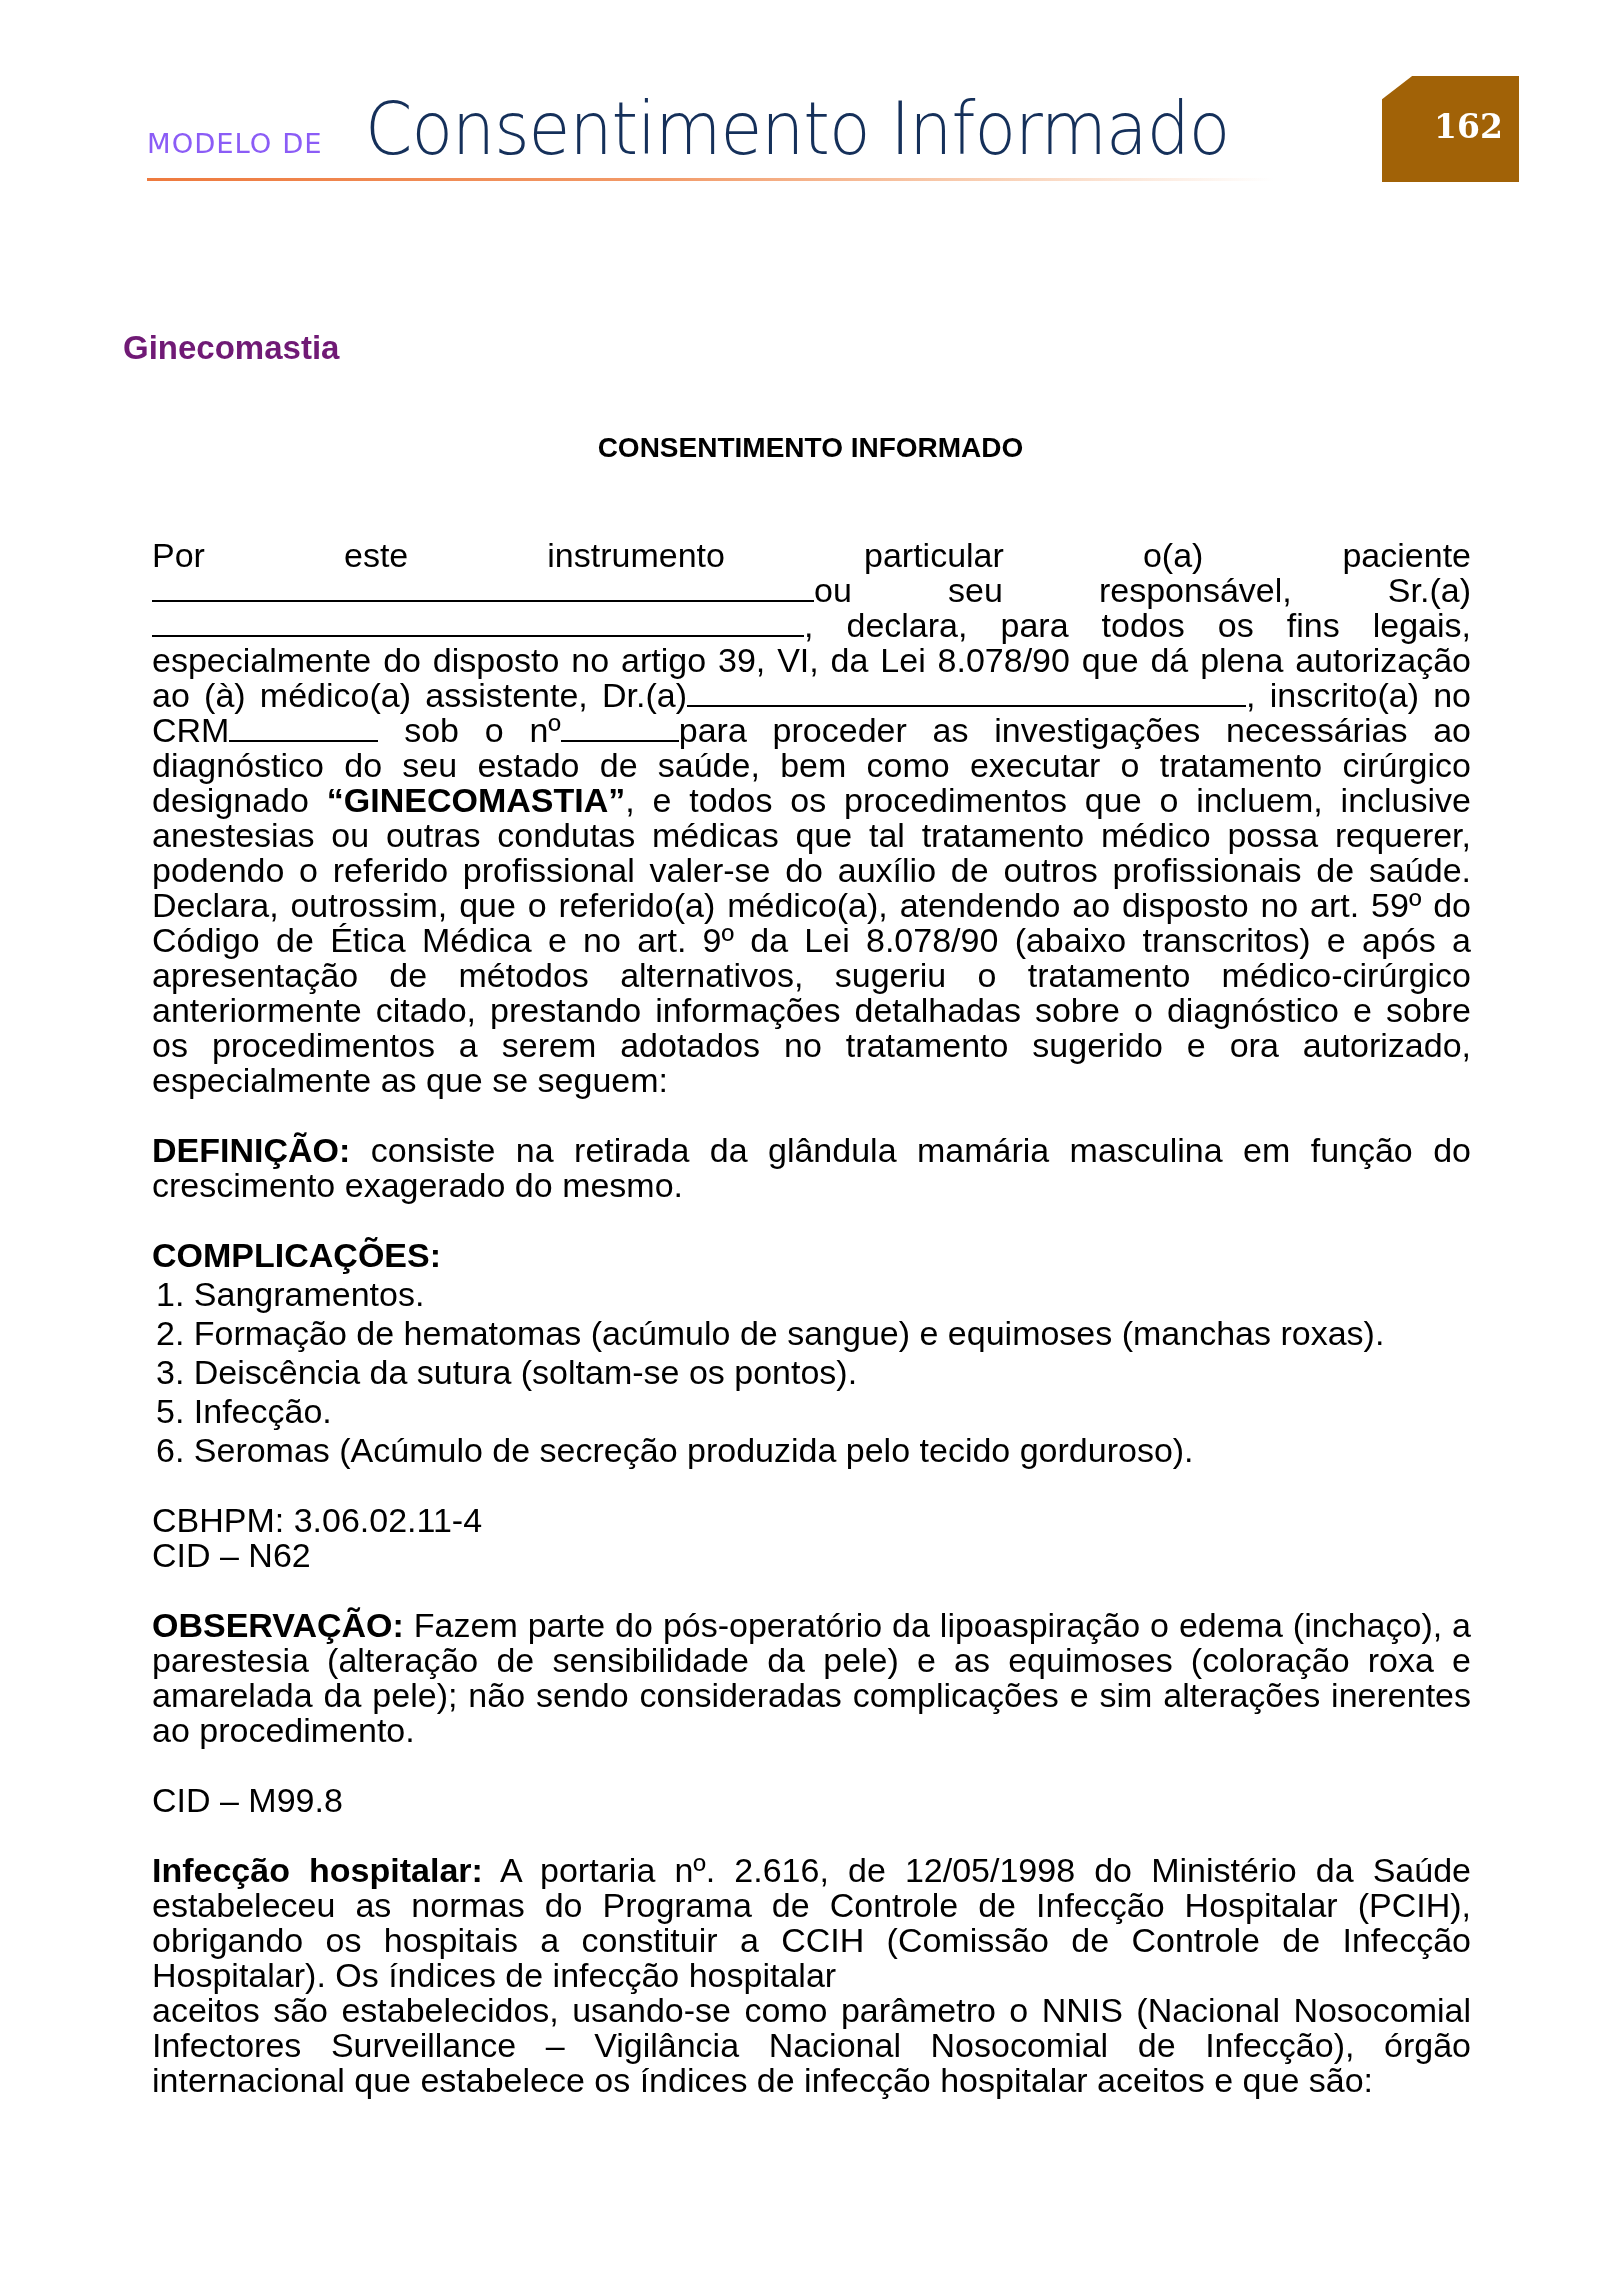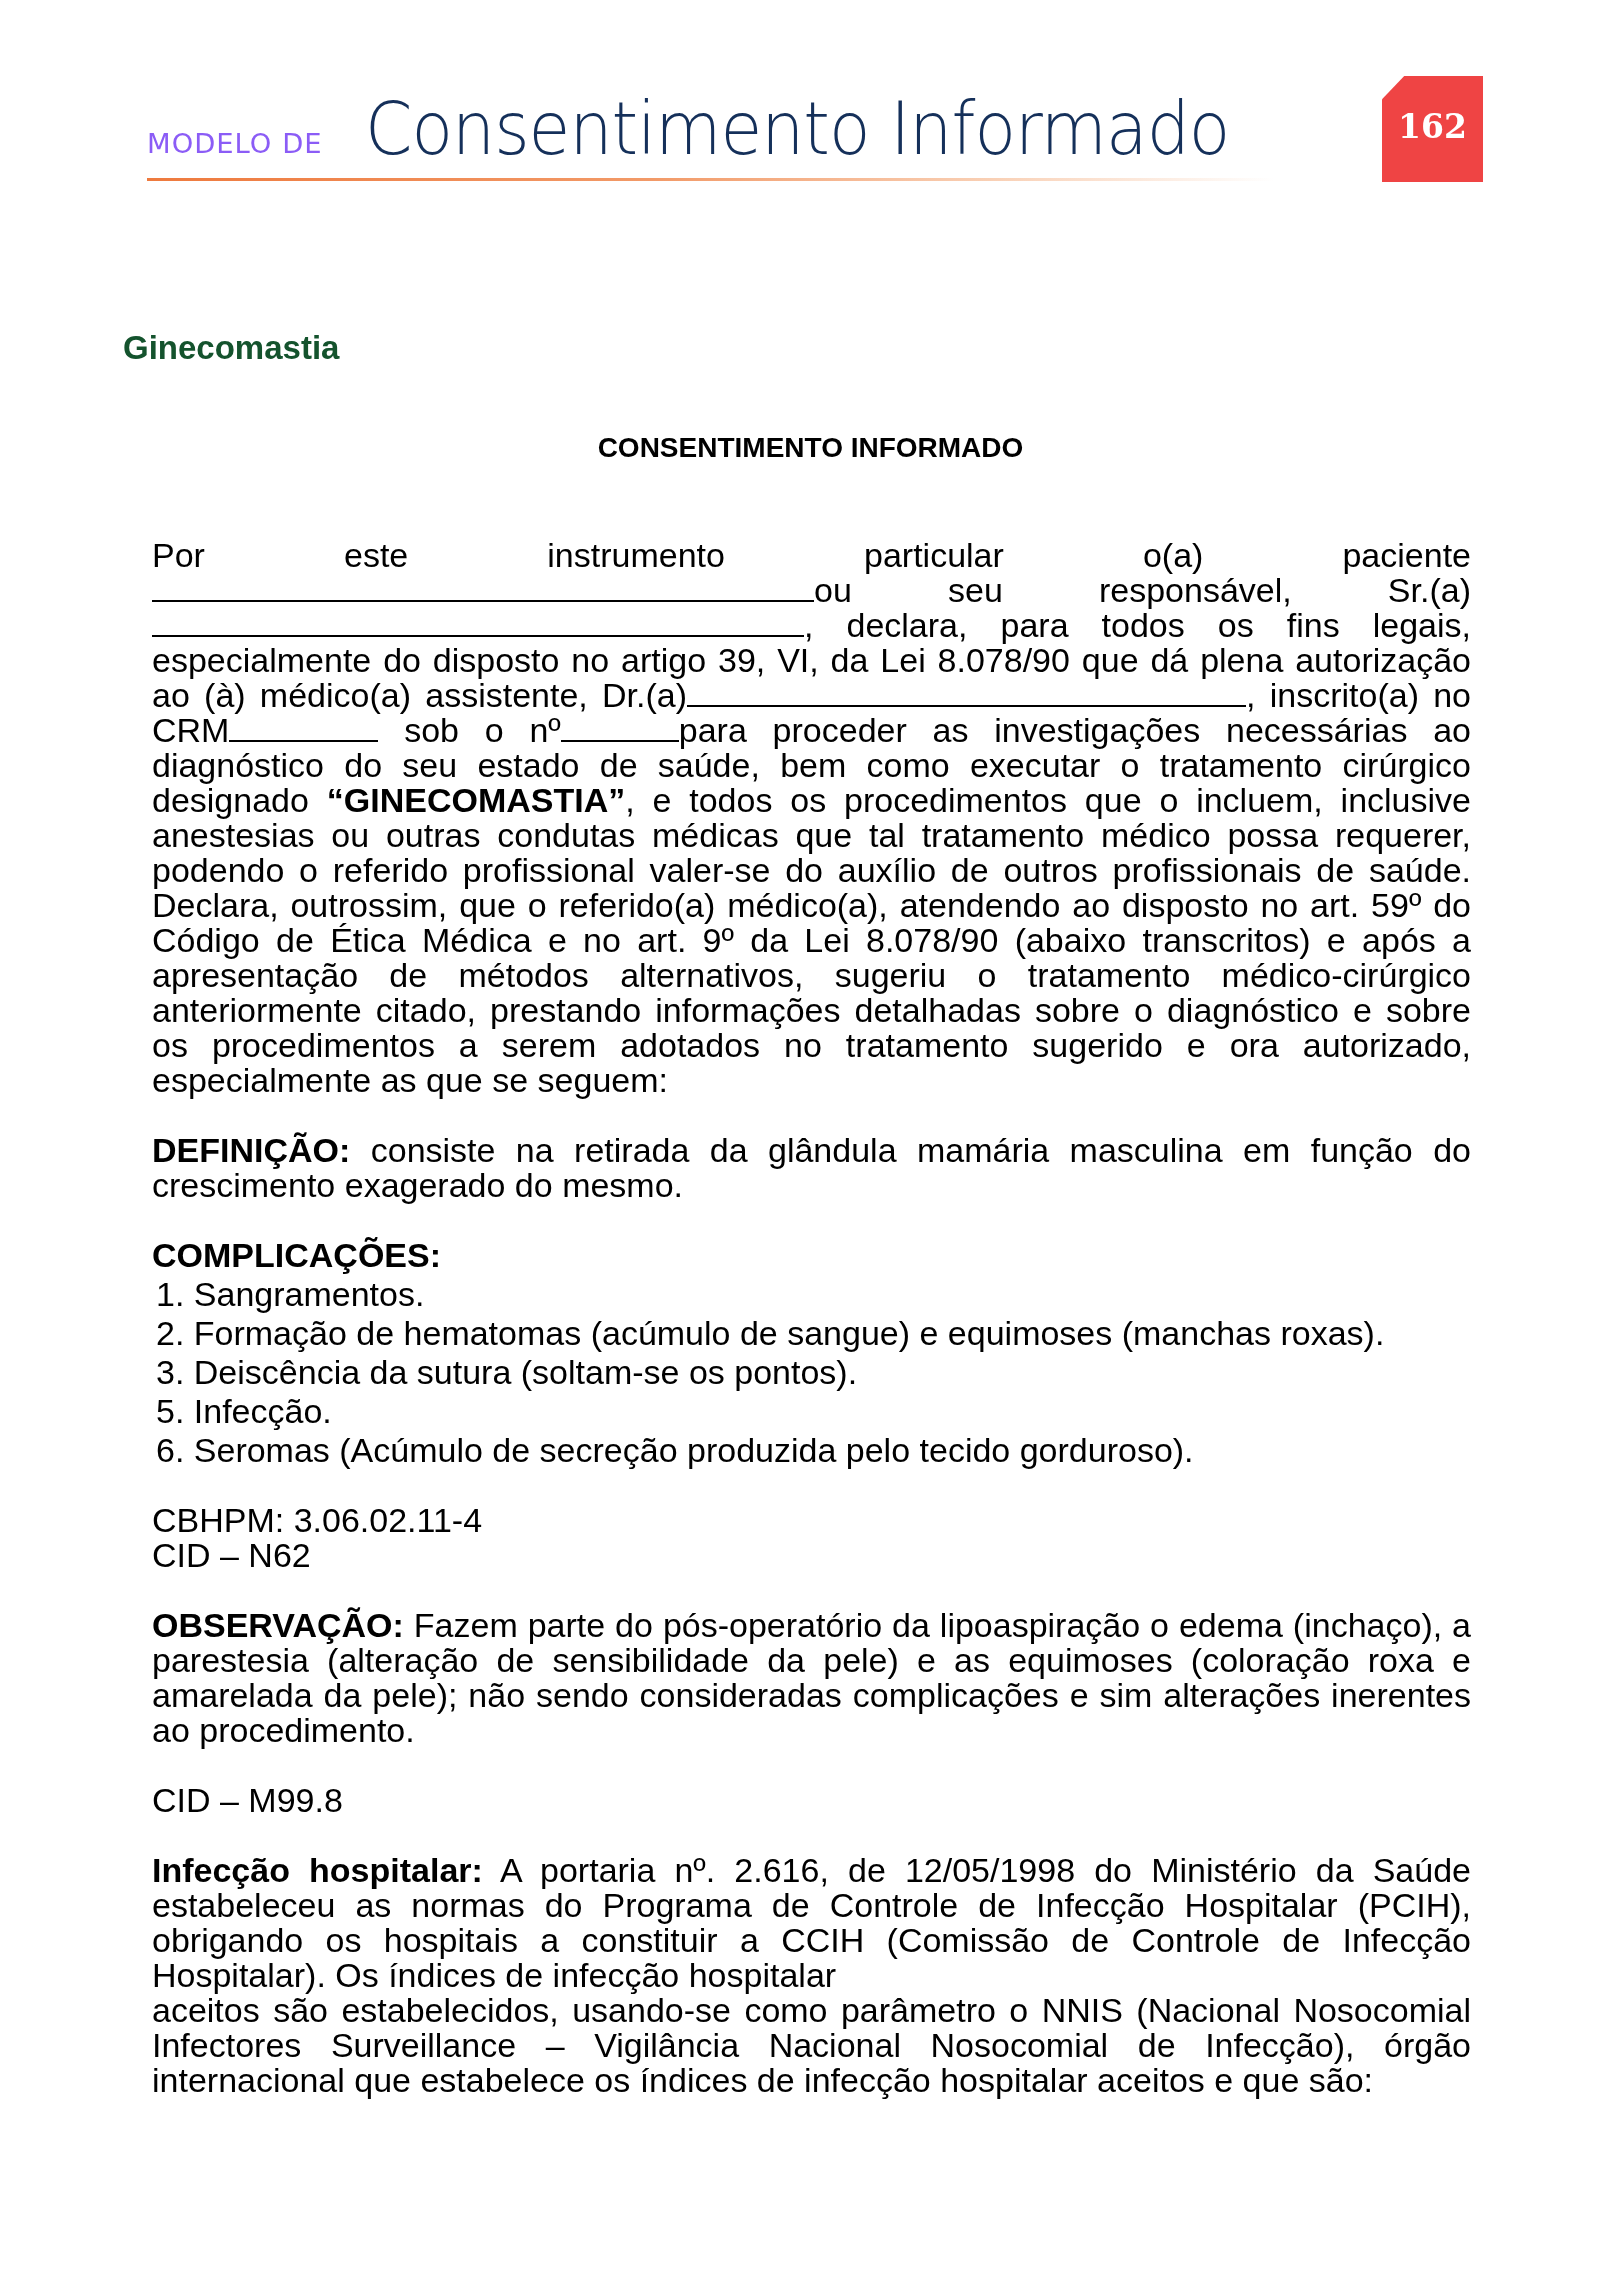--- a/index.html
+++ b/index.html
@@ -10,28 +10,28 @@
   .series-label { position: absolute; left: 147px; top: 128px;
     font-family: "DejaVu Sans", sans-serif; font-weight: normal; font-size: 27.4px;
     letter-spacing: 1px; color: #8b5cf6; }
   .title { position: absolute; left: 365px; top: 86px;
     font-family: "DejaVu Sans", sans-serif; font-weight: 200; font-size: 73px;
     letter-spacing: -1px; color: #15305a; transform: scaleX(0.93); transform-origin: left top;
     white-space: nowrap; }
   .rule { position: absolute; left: 147px; top: 178px; width: 1127px; height: 2.9px;
     background: linear-gradient(to right, #ee7a3e 0%, #f29a68 45%, #f9d0b5 75%, rgba(255,255,255,0) 100%); }
   .page-badge { position: absolute; left: 1382px; top: 76px; width: 101px; height: 106px;
-    background: #ef4444;
+    background: #a16207;
     clip-path: polygon(22% 0, 100% 0, 100% 100%, 0 100%, 0 22%);
-    display: flex; align-items: center; justify-content: center; }
+    display: flex; align-items: center; justify-content: center; padding-left: 36px; }
   .page-badge span { font-family: "DejaVu Serif", serif; font-weight: bold; font-size: 33px;
     color: #fff; margin-top: -5.9px; }
 
   .section-heading { position: absolute; left: 123px; top: 329px;
-    font-weight: bold; font-size: 33px; color: #14532d; }
+    font-weight: bold; font-size: 33px; color: #701a75; }
   .doc-title { position: absolute; left: 0; width: 1621px; top: 432px; text-align: center;
     font-weight: bold; font-size: 28px; }
 
   .body { position: absolute; left: 152px; top: 538px; width: 1319px;
     font-size: 34px; line-height: 35px; }
   .body p { margin: 0 0 35px 0; text-align: justify; }
   .body p.tight { margin-bottom: 0; }
   .body .blank { display: inline-block; border-bottom: 2px solid #000; height: 25.5px; vertical-align: baseline; }
   .list { margin: 0 0 35px 0; padding: 0; list-style: none; }
   .list li { margin: 4px; }

